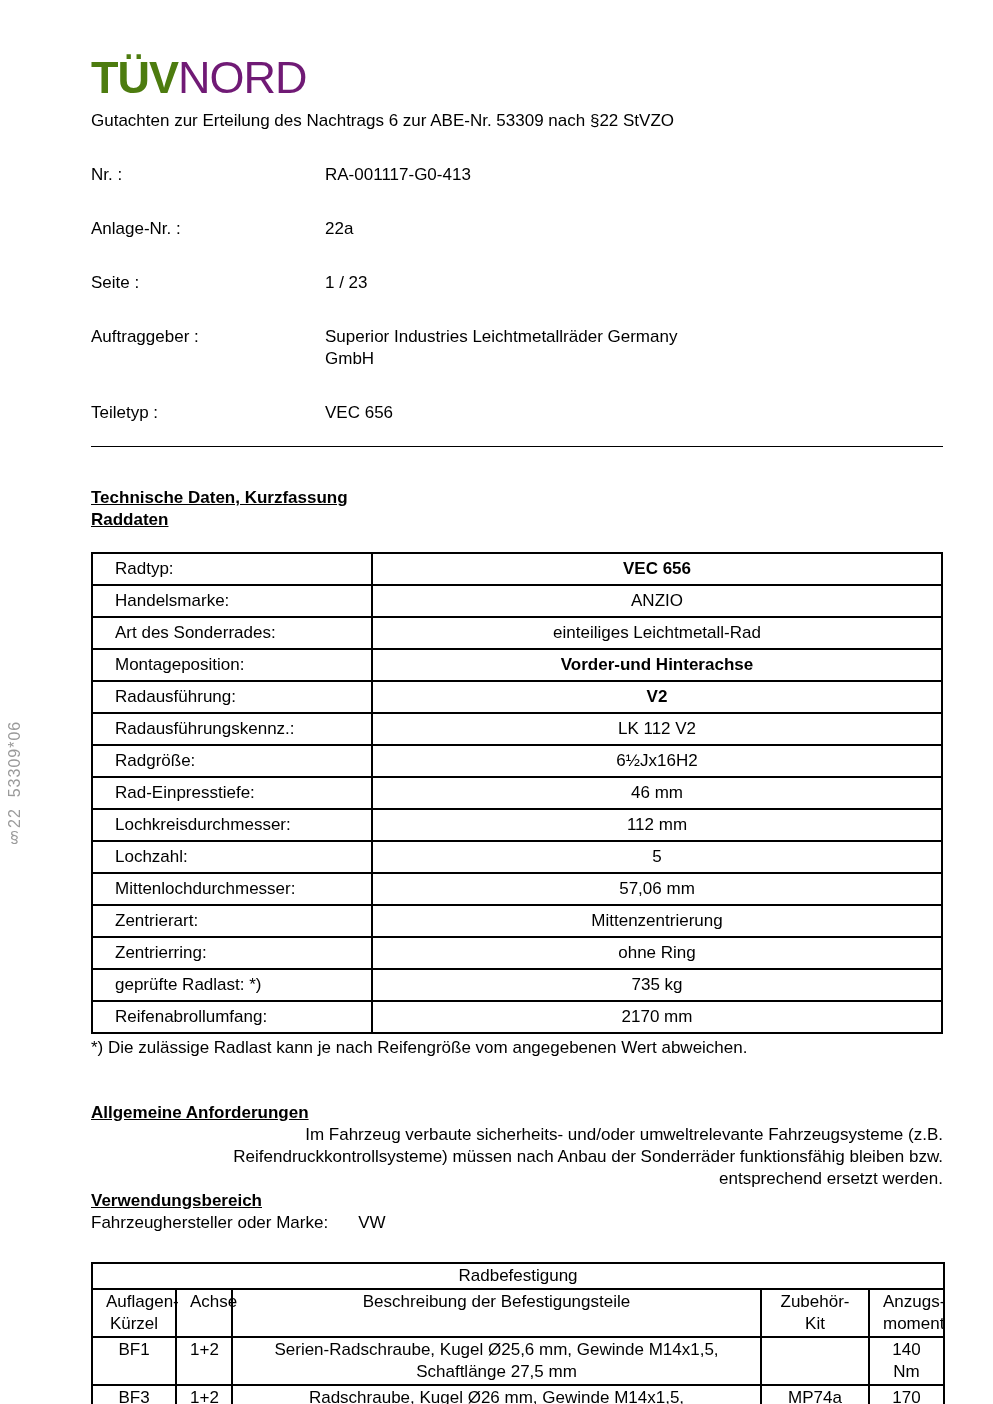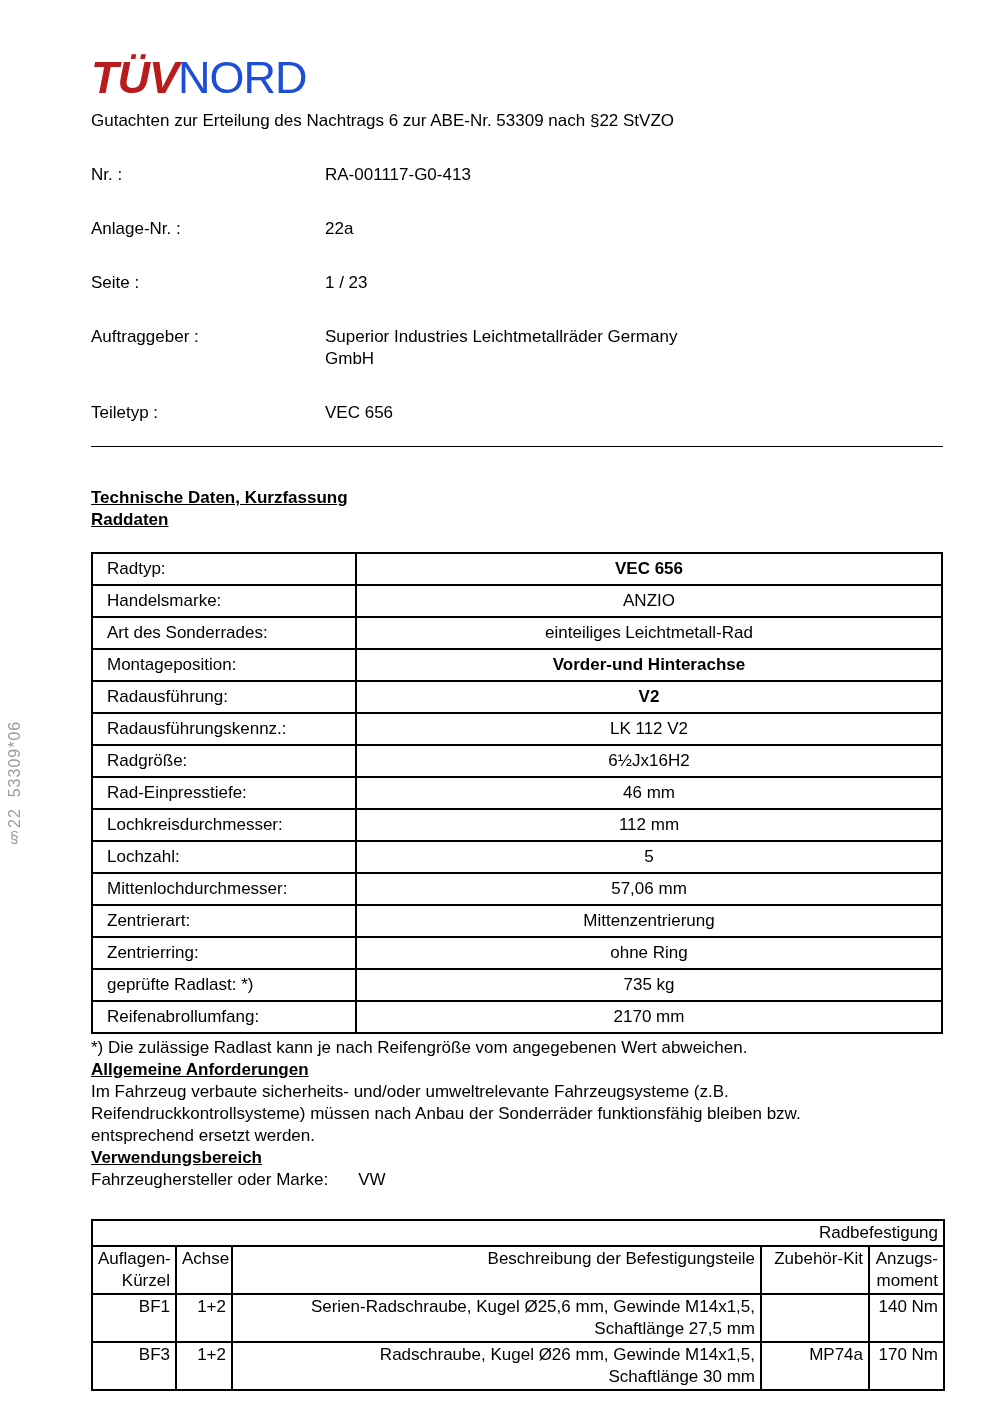--- a/index.html
+++ b/index.html
@@ -28,46 +28,46 @@
     white-space: pre;
   }
   .content {
     position: absolute;
     left: 91px;
     top: 55px;
     width: 852px;
   }
   
   .logo { font-size: 45px; line-height: 46px; letter-spacing: -1px; white-space: nowrap; }
-  .logo-tuv  { font-weight: 800; color: #b91c1c; font-style: italic; }
-  .logo-nord { font-weight: 500; color: #1d4ed8; }
+  .logo-tuv  { font-weight: 800; color: #4d7c0f; }
+  .logo-nord { font-weight: 500; color: #701a75; }
   
   .doc-title { margin-top: 9px; }
   .info-row { display: flex; margin-top: 32px; }
   .info-label { width: 234px; flex: 0 0 234px; }
   .info-value { white-space: pre-line; }
   .rule { margin-top: 22px; border-top: 1px solid #000; height: 0; }
   .heading { font-weight: bold; text-decoration: underline; }
   .mt-sections { margin-top: 40px; }
   
   table { border-collapse: collapse; table-layout: fixed; width: 852px; }
   table.raddaten { margin-top: 21px; }
   table td, table th { border: 2px solid #000; font-weight: normal; }
-  .rd-label { width: 234px; height: 30px; padding: 0 14px; text-align: left; vertical-align: middle; margin-top: 16px; }
+  .rd-label { width: 234px; height: 30px; padding: 0 22px; text-align: left; vertical-align: middle; margin-top: 16px; }
   .rd-value { text-align: center; vertical-align: middle; padding: 0 6px; }
   .rd-value.b { font-weight: bold; }
   .footnote { margin-top: 3px; }
-  .mt-allg { }
-  .para { white-space: pre-line; }
+  .mt-allg { margin-top: 43px; }
+  .para { white-space: pre-line; text-align: right; }
   .mt-verw { }
   .verw-value { margin-left: 30px; }
   
   table.befestigung { margin-top: 28px; }
   table.befestigung td, table.befestigung th {
-    text-align: right; vertical-align: top; padding: 1px 5px;
+    text-align: center; vertical-align: top; padding: 1px 13px;
   }
   .bf-caption td { height: 22px; }
   .bf-headrow th { height: 44px; }
   .col-kuerzel { width: 84px; }
   .col-achse { width: 56px; }
   .col-beschreibung { width: 529px; }
   .col-zubehoer { width: 108px; }
   .col-moment { width: 75px; }
   table.befestigung tbody td { height: 44px; }
   .pre { white-space: pre-line; }

